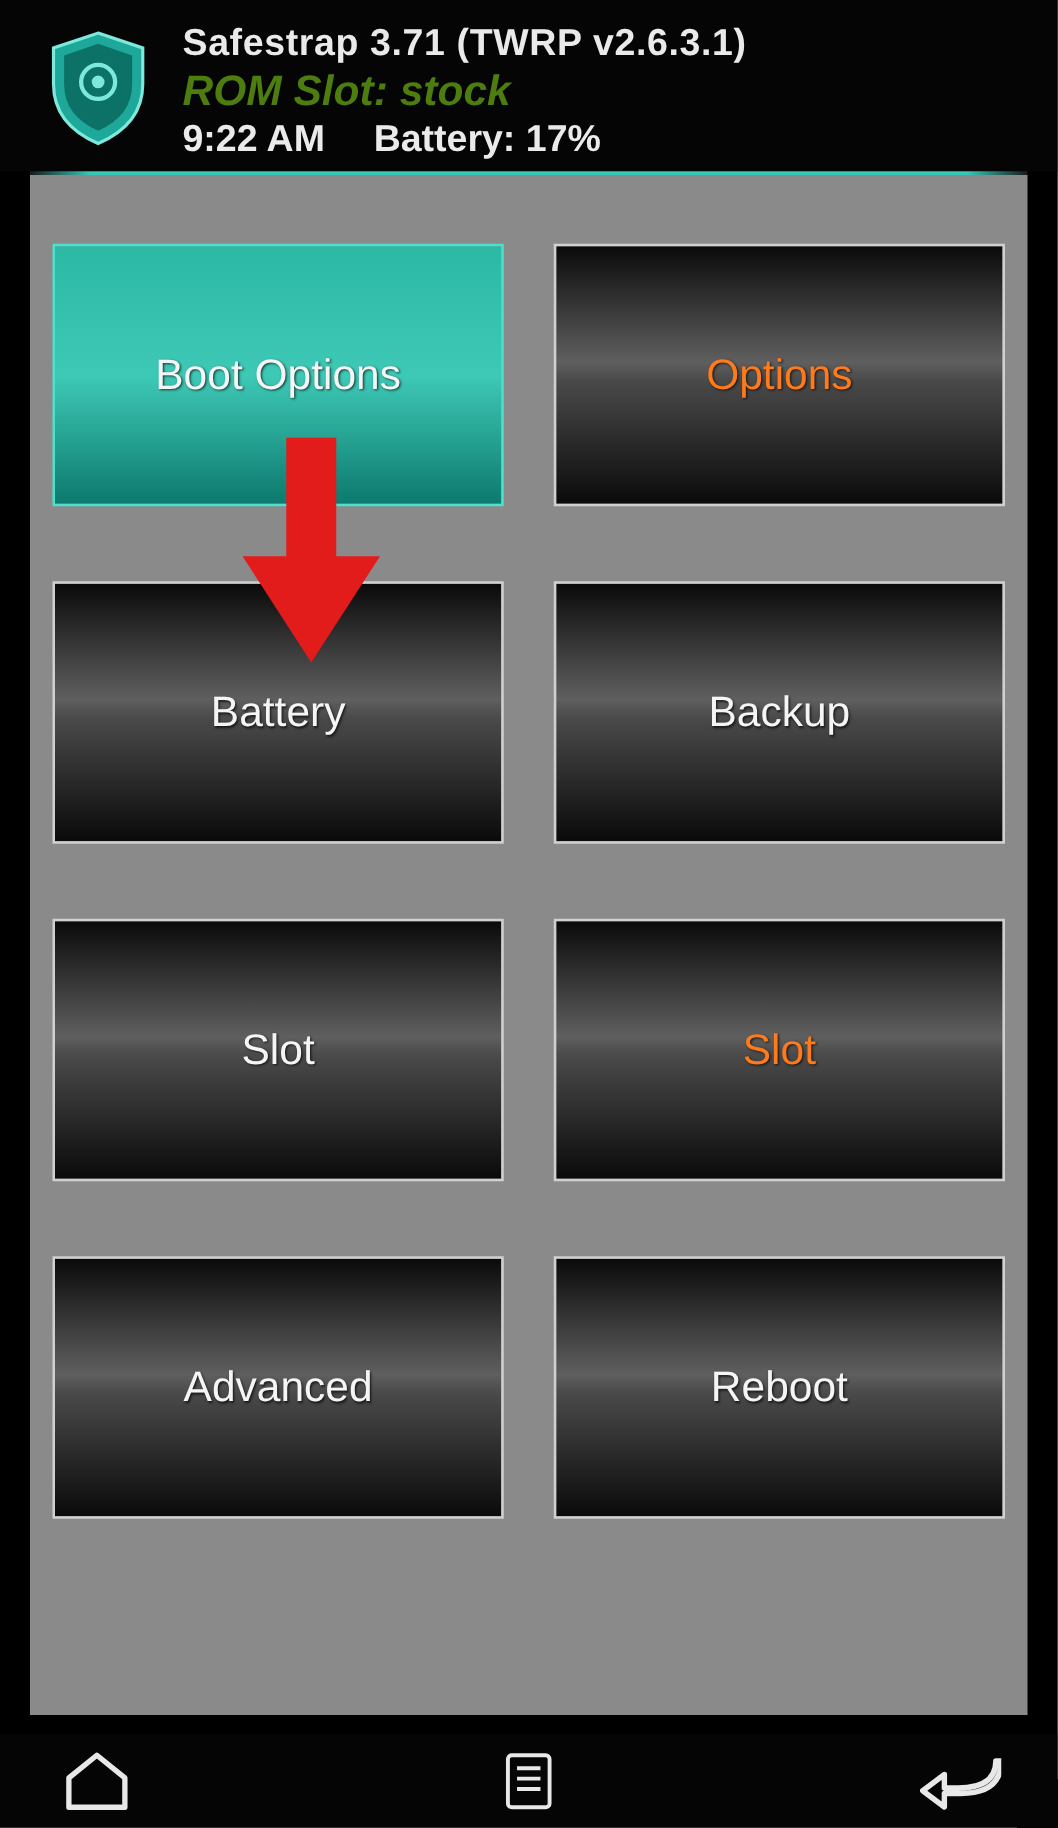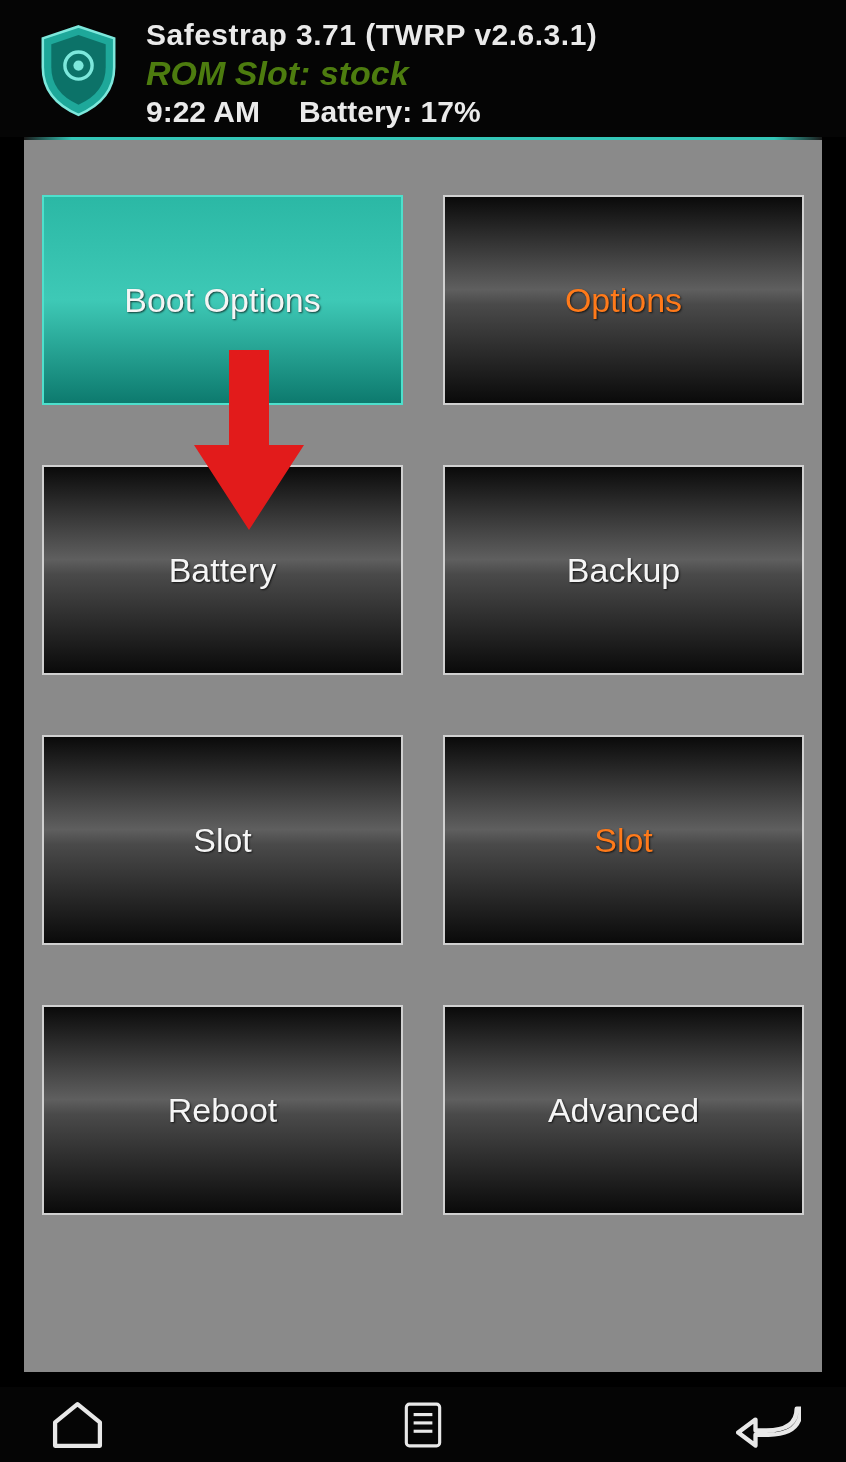--- a/index.html
+++ b/index.html
@@ -168,25 +168,25 @@
 
   <div class="menu-btn">
     <span>Slot</span>
   </div>
 
   <div class="menu-btn orange-text">
     <span>Slot</span>
   </div>
 
   <div class="menu-btn">
+    <span>Advanced</span>
+  </div>
+
+  <div class="menu-btn">
     <span>Reboot</span>
-  </div>
-
-  <div class="menu-btn">
-    <span>Advanced</span>
   </div>
 
   <div class="arrow">
     <svg width="110" height="180" viewBox="0 0 110 180">
       <path d="M35 0 L75 0 L75 95 L110 95 L55 180 L0 95 L35 95 Z" fill="#e21b1b"></path>
     </svg>
   </div>
 
 </div>
 

